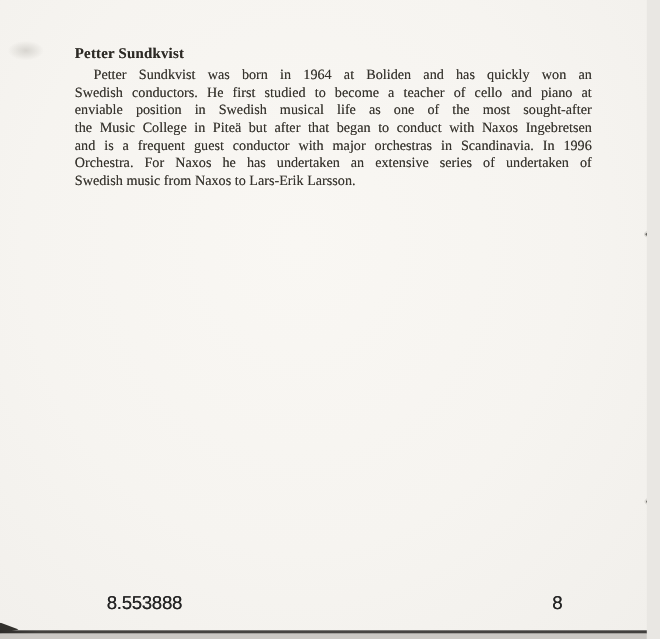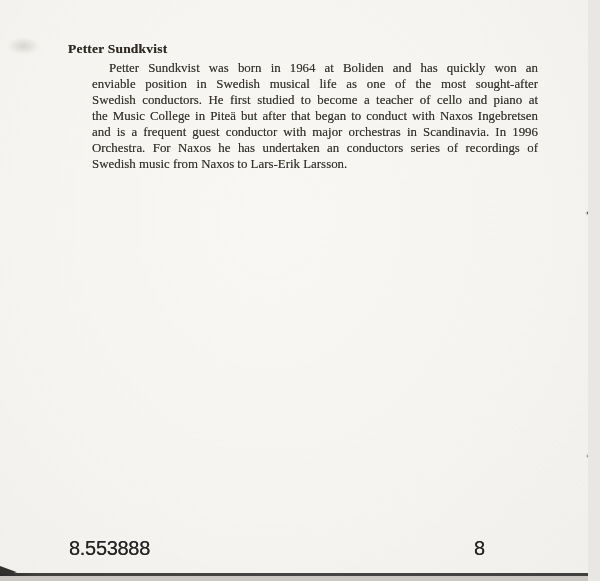--- a/index.html
+++ b/index.html
@@ -29,33 +29,33 @@
     position: absolute;
     left: 68px; top: 60px;
     width: 470px;
     font-size: 12.9px; line-height: 16px;
     color: #36332d;
     text-shadow: 0 0 0.45px rgba(54,51,45,0.6);
   }
   .pline {
     text-align: justify;
     text-align-last: justify;
-    margin-left: 24px;
   }
   .pline.first { text-indent: 17px; }
   .pline.last  { text-align-last: left; }
 
   .footer-num {
     position: absolute;
     top: 540px;
     font-family: "Liberation Sans", sans-serif;
-    font-size: 20px; line-height: 17px;
+    font-size: 17px; line-height: 17px;
     letter-spacing: -0.3px;
     color: #242424;
     text-shadow: 0 0 0.5px rgba(36,36,36,0.85);
+    margin-left: 28px;
   }
   .catalog  { left: 69px; }
   .page-num { left: 474px; }
 
   
   .smudge-topleft {
     position: absolute; left: 7px; top: 37px;
     width: 33px; height: 18px;
     background: radial-gradient(ellipse, rgba(168,165,158,0.38), rgba(168,165,158,0) 70%);
   }
@@ -94,25 +94,25 @@
 
 <div class="scan-page">
 
   <div class="smudge-topleft"></div>
   <div class="right-edge-line"></div>
 
   <div class="heading">Petter Sundkvist</div>
 
   <div class="para">
     <div class="pline first">Petter Sundkvist was born in 1964 at Boliden and has quickly won an</div>
+    <div class="pline">Swedish conductors.  He first studied to become a teacher of cello and piano at</div>
     <div class="pline">enviable position in Swedish musical life as one of the most sought-after</div>
-    <div class="pline">Swedish conductors.  He first studied to become a teacher of cello and piano at</div>
     <div class="pline">the Music College in Piteä but after that began to conduct with Naxos Ingebretsen</div>
     <div class="pline">and is a frequent guest conductor with major orchestras in Scandinavia. In 1996</div>
-    <div class="pline">Orchestra.  For Naxos he has undertaken an conductors series of recordings of</div>
+    <div class="pline">Orchestra.  For Naxos he has undertaken an extensive series of undertaken of</div>
     <div class="pline last">Swedish music from Naxos to Lars-Erik Larsson.</div>
   </div>
 
   <div class="footer-num catalog">8.553888</div>
   <div class="footer-num page-num">8</div>
 
   <div class="staple staple-top">
     <svg width="18" height="90" viewBox="0 0 18 90">
       <defs>
         <linearGradient id="stg1" x1="0" y1="0" x2="0" y2="1">

